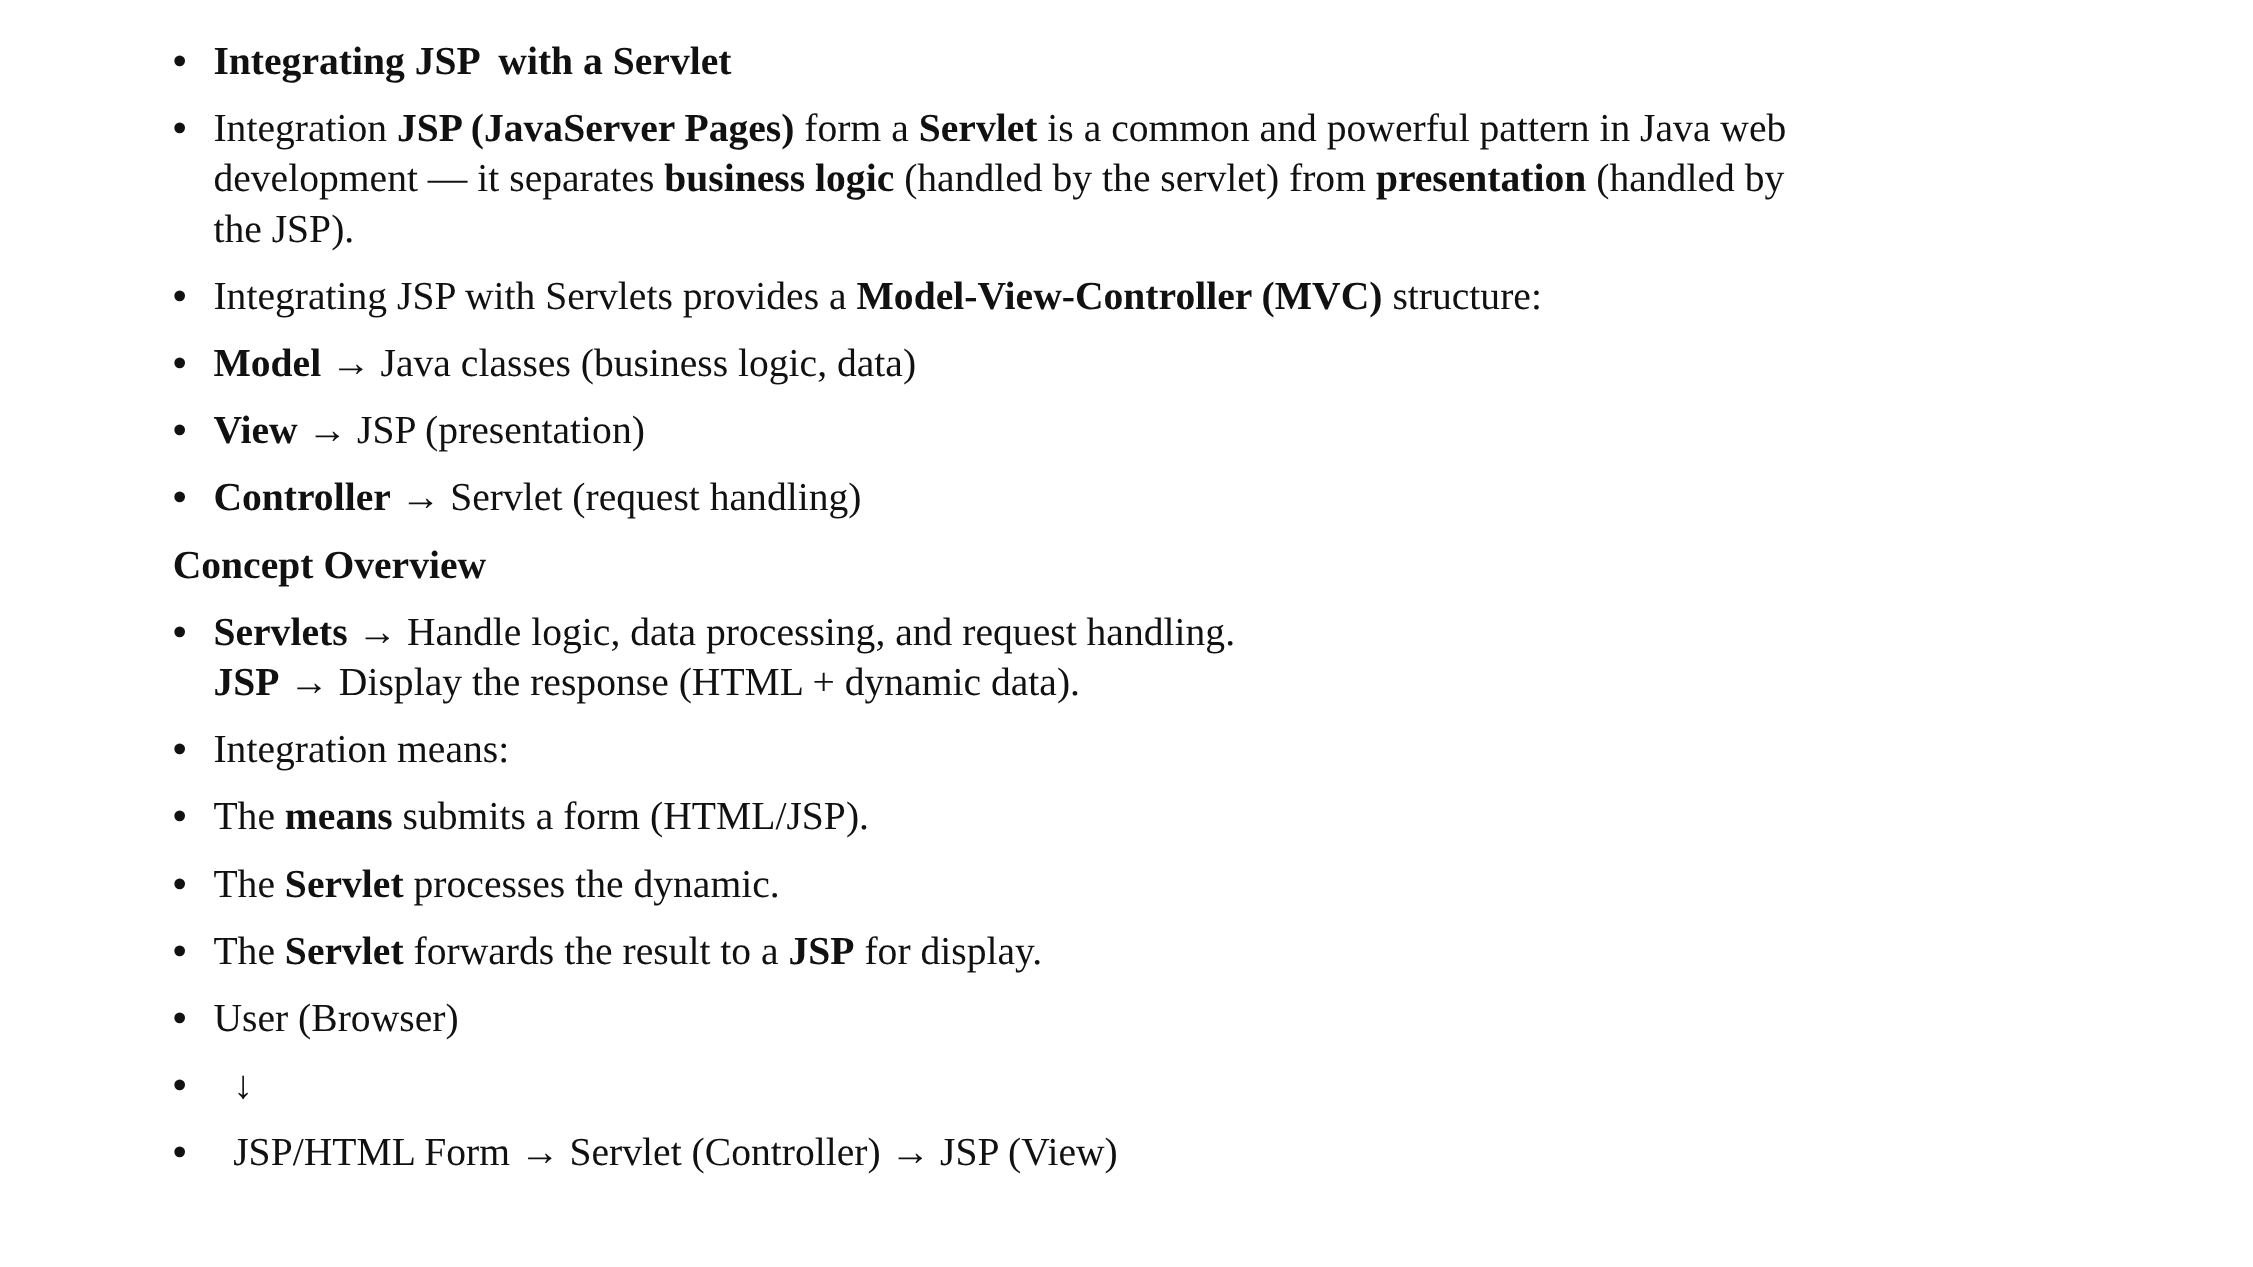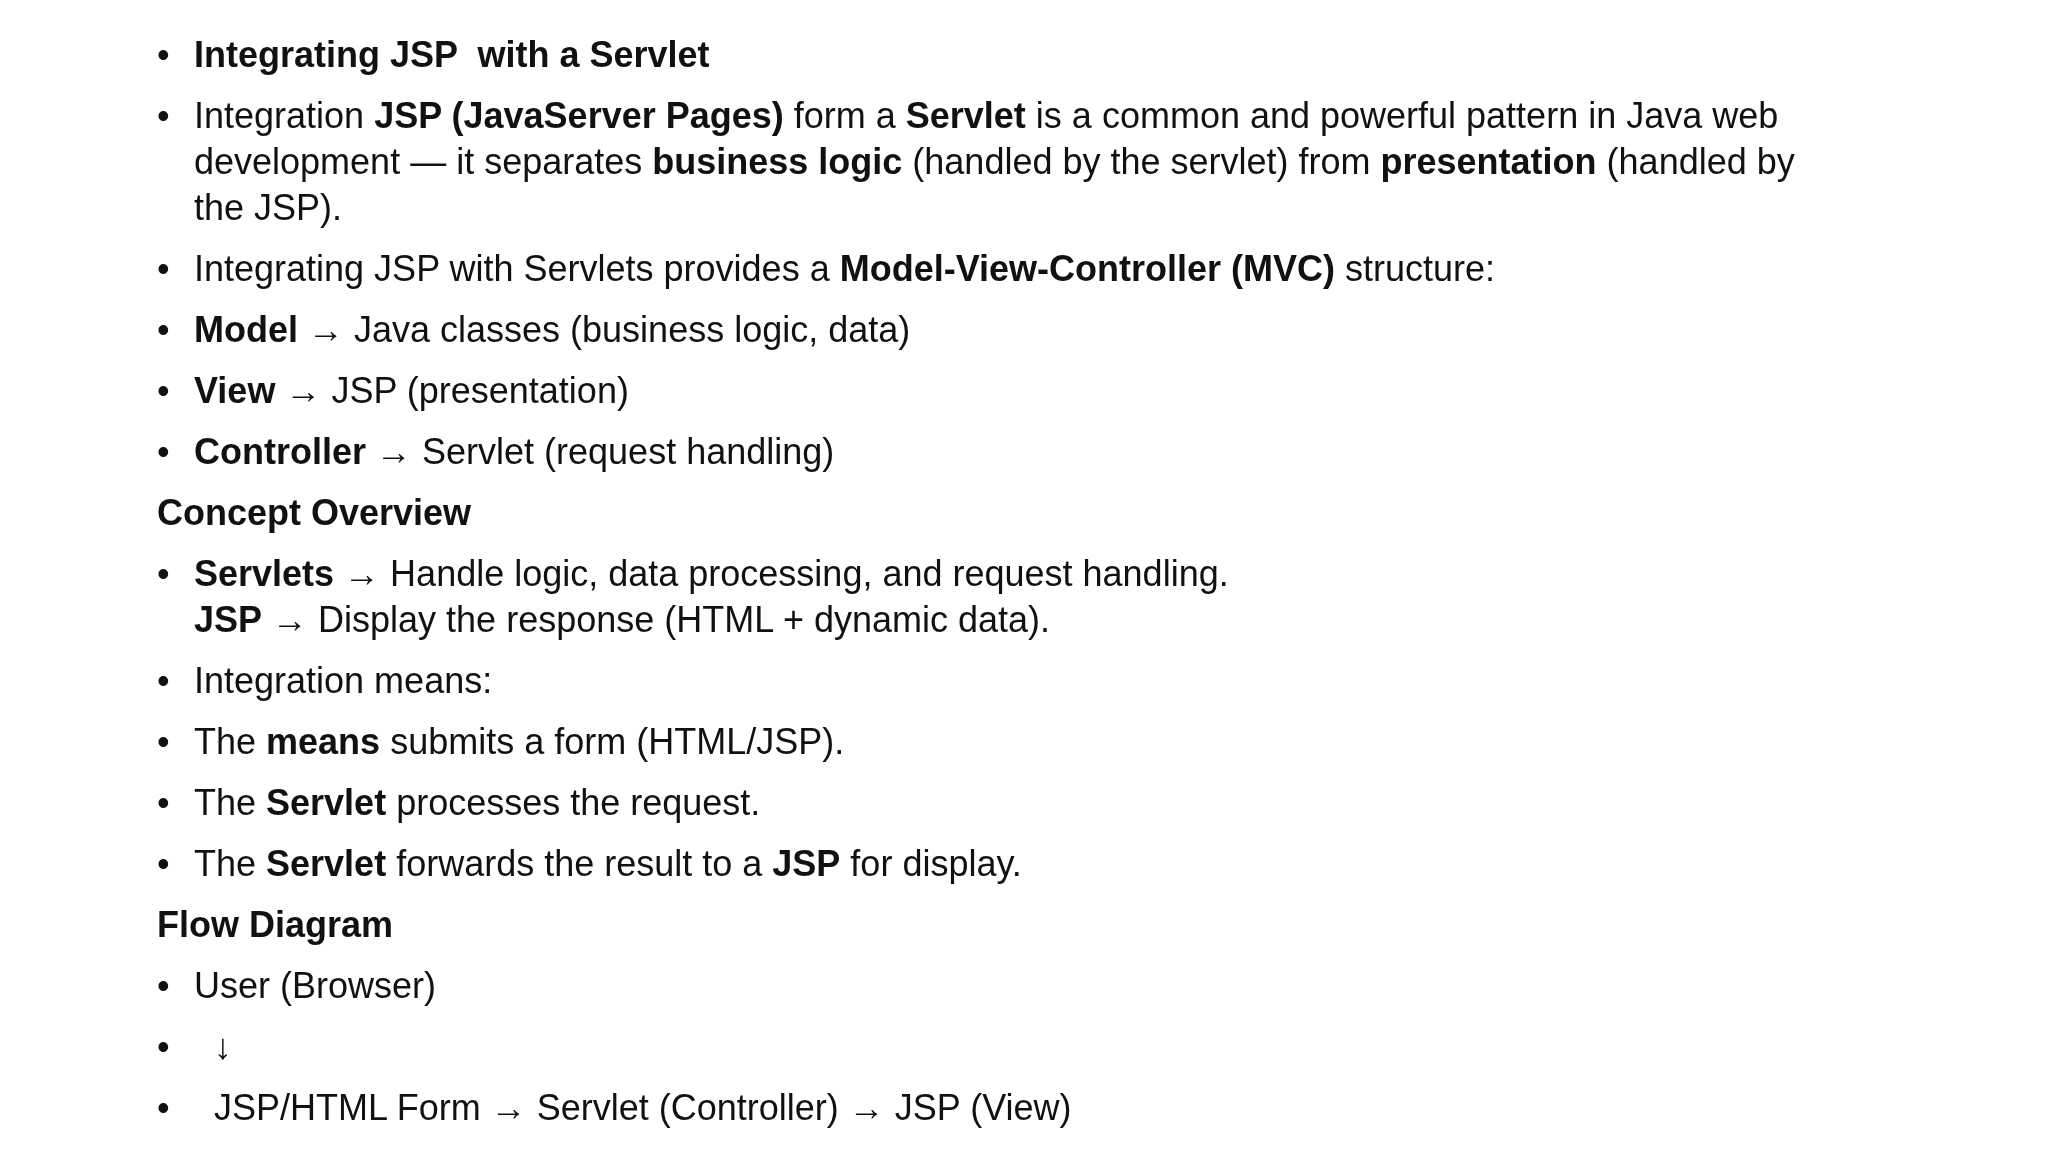--- a/index.html
+++ b/index.html
@@ -36,20 +36,21 @@
   .row:first-child {
     margin-top: 0;
   }
   .marker {
     flex: 0 0 37px;
     font-size: 36px;
     line-height: 46px;
   }
   .txt {
     flex: 1 1 auto;
+    font-family: Liberation Serif, serif;
   }
   .b { font-weight: 700; }
   .r { font-weight: 400; }
 </style>
 </head>
 <body>
 
 <main class="slide">
   <div class="content" id="content">
       <div class="row bullet"><span class="marker">•</span><span class="txt"><span class="b">Integrating JSP  with a Servlet</span></span></div>
@@ -58,20 +59,19 @@
 the JSP).</span></span></div>
       <div class="row bullet"><span class="marker">•</span><span class="txt"><span class="r">Integrating JSP with Servlets provides a </span><span class="b">Model-View-Controller (MVC)</span><span class="r"> structure:</span></span></div>
       <div class="row bullet"><span class="marker">•</span><span class="txt"><span class="b">Model</span><span class="r"> → Java classes (business logic, data)</span></span></div>
       <div class="row bullet"><span class="marker">•</span><span class="txt"><span class="b">View</span><span class="r"> → JSP (presentation)</span></span></div>
       <div class="row bullet"><span class="marker">•</span><span class="txt"><span class="b">Controller</span><span class="r"> → Servlet (request handling)</span></span></div>
       <div class="row heading"><span class="txt"><span class="b">Concept Overview</span></span></div>
       <div class="row bullet"><span class="marker">•</span><span class="txt"><span class="b">Servlets</span><span class="r"> → Handle logic, data processing, and request handling.
 </span><span class="b">JSP</span><span class="r"> → Display the response (HTML + dynamic data).</span></span></div>
       <div class="row bullet"><span class="marker">•</span><span class="txt"><span class="r">Integration means:</span></span></div>
       <div class="row bullet"><span class="marker">•</span><span class="txt"><span class="r">The </span><span class="b">means</span><span class="r"> submits a form (HTML/JSP).</span></span></div>
-      <div class="row bullet"><span class="marker">•</span><span class="txt"><span class="r">The </span><span class="b">Servlet</span><span class="r"> processes the request.</span></span></div>
+      <div class="row bullet"><span class="marker">•</span><span class="txt"><span class="r">The </span><span class="b">Servlet</span><span class="r"> processes the dynamic.</span></span></div>
       <div class="row bullet"><span class="marker">•</span><span class="txt"><span class="r">The </span><span class="b">Servlet</span><span class="r"> forwards the result to a </span><span class="b">JSP</span><span class="r"> for display.</span></span></div>
-      <div class="row heading"><span class="txt"><span class="b">Flow Diagram</span></span></div>
       <div class="row bullet"><span class="marker">•</span><span class="txt"><span class="r">User (Browser)</span></span></div>
       <div class="row bullet"><span class="marker">•</span><span class="txt"><span class="r">  ↓</span></span></div>
       <div class="row bullet"><span class="marker">•</span><span class="txt"><span class="r">  JSP/HTML Form → Servlet (Controller) → JSP (View)</span></span></div>
     </div>
 </main>
 
 </body></html>

